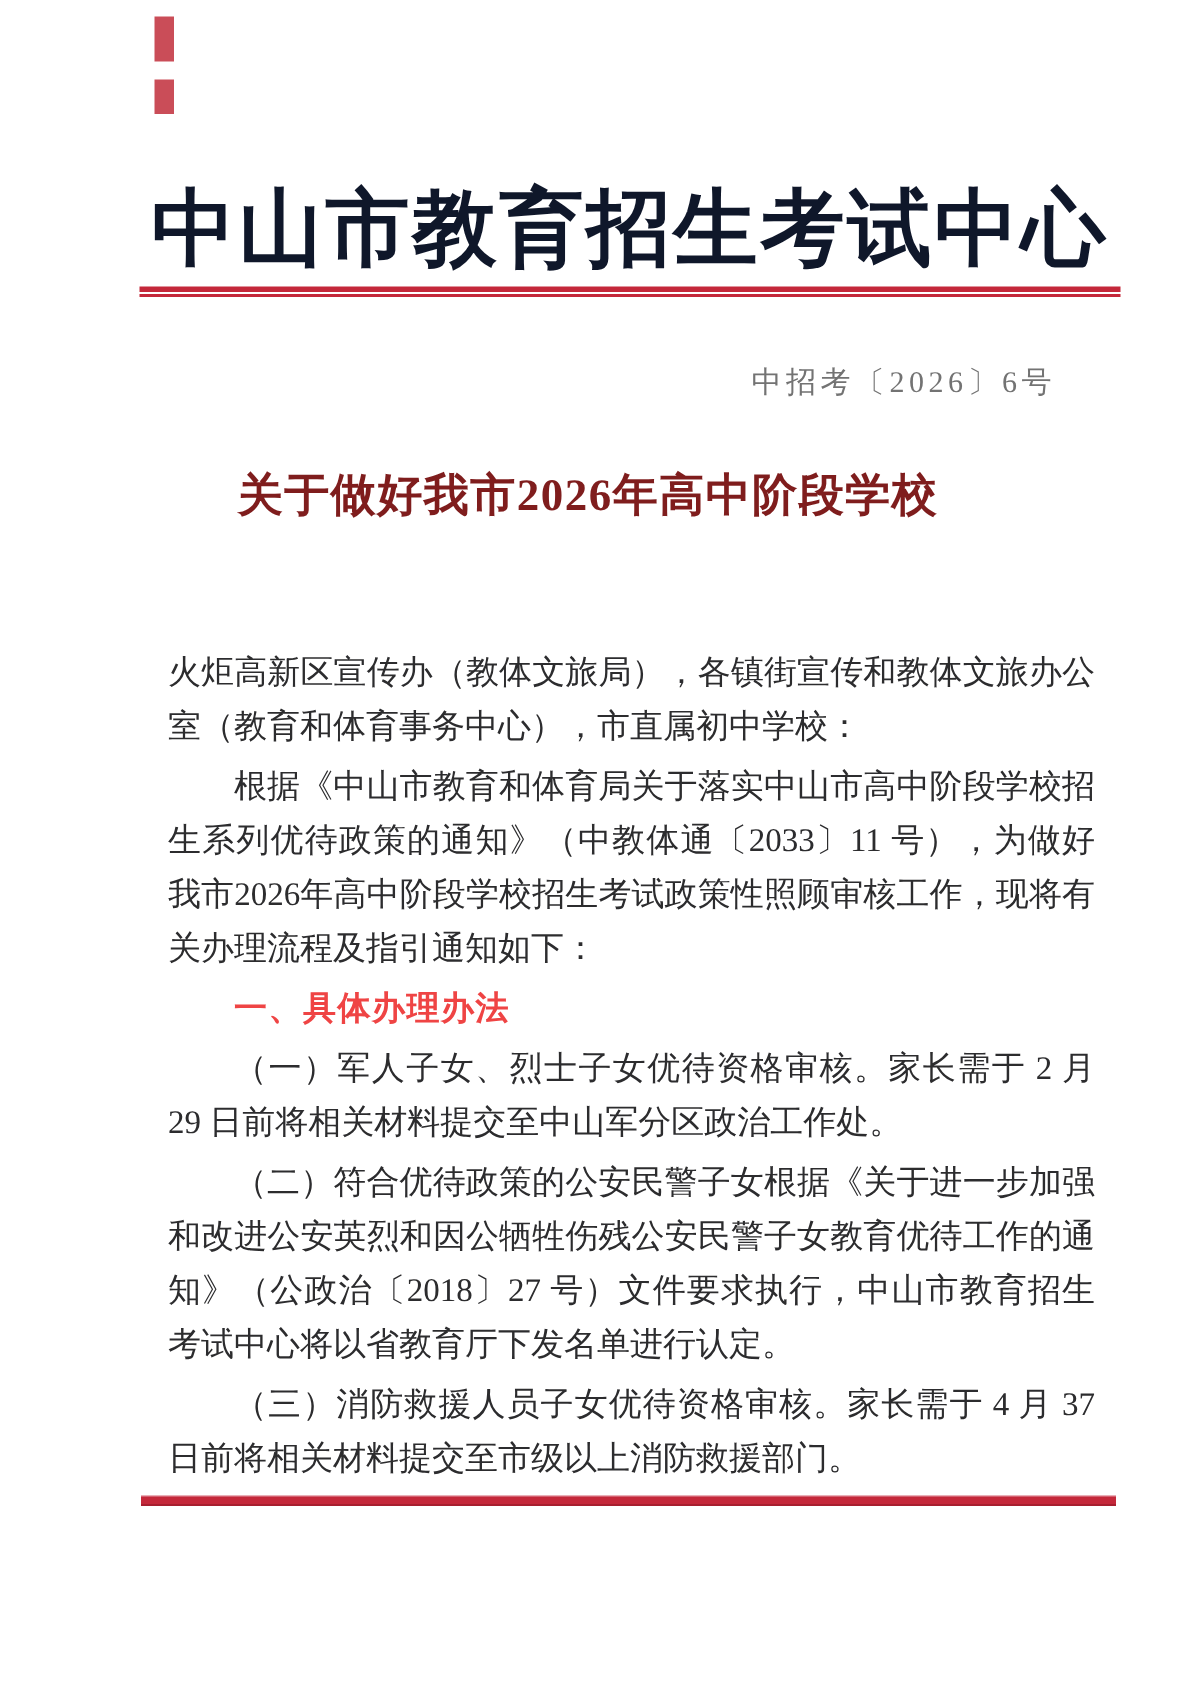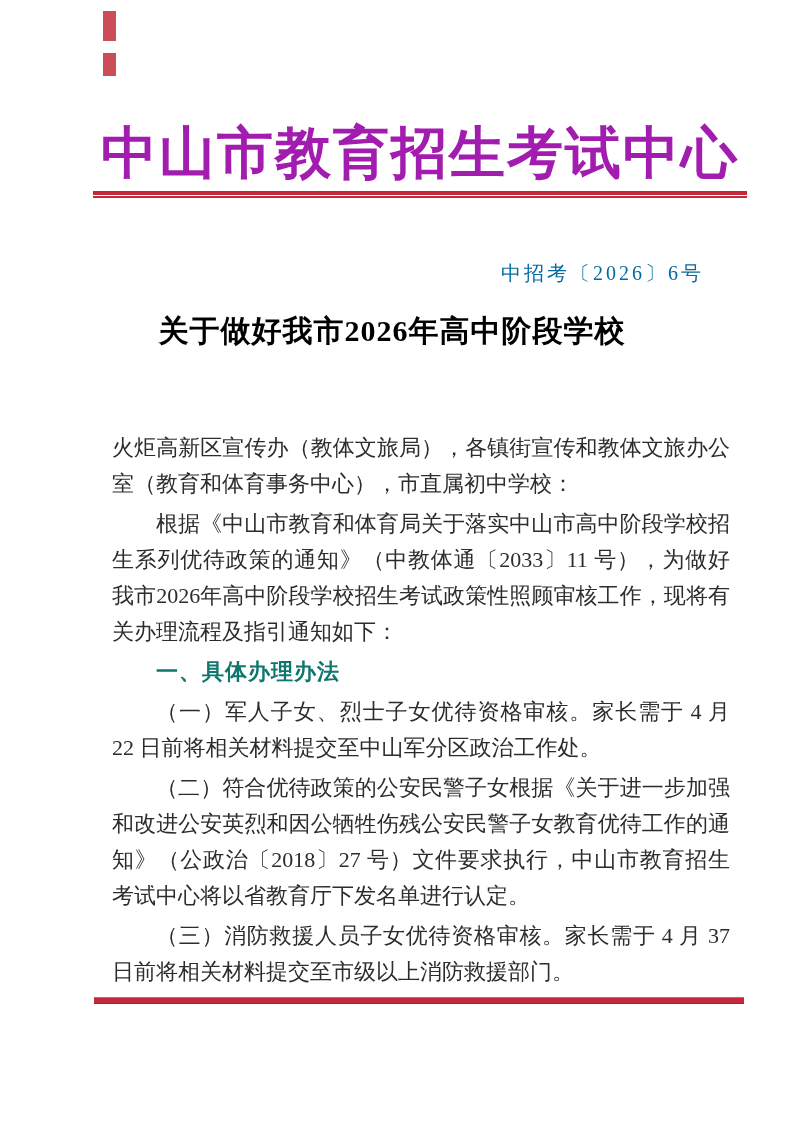--- a/index.html
+++ b/index.html
@@ -29,62 +29,62 @@
   .masthead {
     position: absolute;
     left: 40px;
     top: 118px;
     width: 760px;
     text-align: center;
     font-size: 56px;
     line-height: 70px;
     font-weight: bold;
     letter-spacing: 2px;
-    color: #a21caf;
+    color: #0f172a;
     font-family: "Liberation Serif", "DejaVu Serif", serif;
     white-space: nowrap;
   }
   .masthead-rule {
     position: absolute;
     left: 93px;
     top: 191px;
     width: 654px;
     height: 7px;
     background: linear-gradient(to bottom,
       #c4283a 0px, #c4283a 4px,
       #ffffff 4px, #ffffff 5px,
       #c4283a 5px, #c4283a 7px);
   }
 
   
   .doc-number {
     position: absolute;
     left: 100px;
-    top: 259px;
+    top: 241px;
     width: 604px;
     text-align: right;
     font-size: 20px;
     line-height: 28px;
     letter-spacing: 3px;
-    color: #0369a1;
+    color: #737373;
     font-family: "Liberation Serif", "DejaVu Serif", serif;
   }
 
   
   .notice-title {
     position: absolute;
     left: 0px;
     top: 312px;
     width: 784px;
     text-align: center;
     font-size: 30px;
     line-height: 37px;
     font-weight: bold;
     letter-spacing: 1px;
-    color: #000000;
+    color: #7f1d1d;
     font-family: "Liberation Serif", "DejaVu Serif", serif;
   }
 
   
   .doc-body {
     position: absolute;
     left: 100px;
     top: 430px;
     width: 618px;
     font-size: 22px;
@@ -96,21 +96,21 @@
   }
   .doc-body p {
     margin: 4px 0 0 0;
     padding: 0;
   }
   .doc-body p:first-child { margin-top: 0; }
   .doc-body p.indent { text-indent: 2em; }
   .doc-body p.heading {
     text-indent: 2em;
     font-weight: bold;
-    color: #0f766e;
+    color: #ef4444;
     font-family: "Liberation Sans", "DejaVu Sans", sans-serif;
     letter-spacing: 1px;
   }
 
   
   .bottom-rule {
     position: absolute;
     left: 94px;
     top: 997px;
     width: 650px;
@@ -136,20 +136,20 @@
   <div class="doc-number">中招考〔2026〕6号</div>
 
   <div class="notice-title">
     <div>关于做好我市2026年高中阶段学校</div>
   </div>
 
   <div class="doc-body">
     <p>火炬高新区宣传办（教体文旅局），各镇街宣传和教体文旅办公室（教育和体育事务中心），市直属初中学校：</p>
     <p class="indent">根据《中山市教育和体育局关于落实中山市高中阶段学校招生系列优待政策的通知》（中教体通〔2033〕11 号），为做好我市2026年高中阶段学校招生考试政策性照顾审核工作，现将有关办理流程及指引通知如下：</p>
     <p class="heading">一、具体办理办法</p>
-    <p class="indent">（一）军人子女、烈士子女优待资格审核。家长需于 4 月 22 日前将相关材料提交至中山军分区政治工作处。</p>
+    <p class="indent">（一）军人子女、烈士子女优待资格审核。家长需于 2 月 29 日前将相关材料提交至中山军分区政治工作处。</p>
     <p class="indent">（二）符合优待政策的公安民警子女根据《关于进一步加强和改进公安英烈和因公牺牲伤残公安民警子女教育优待工作的通知》（公政治〔2018〕27 号）文件要求执行，中山市教育招生考试中心将以省教育厅下发名单进行认定。</p>
     <p class="indent">（三）消防救援人员子女优待资格审核。家长需于 4 月 37 日前将相关材料提交至市级以上消防救援部门。</p>
   </div>
 
   <div class="bottom-rule"></div>
 
 </div>
 
 </body></html>

